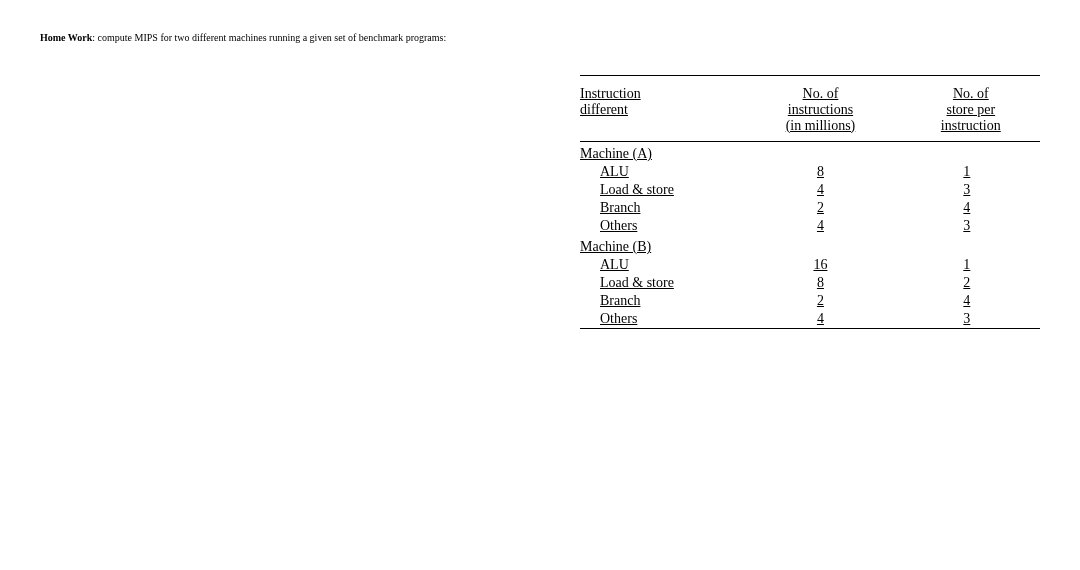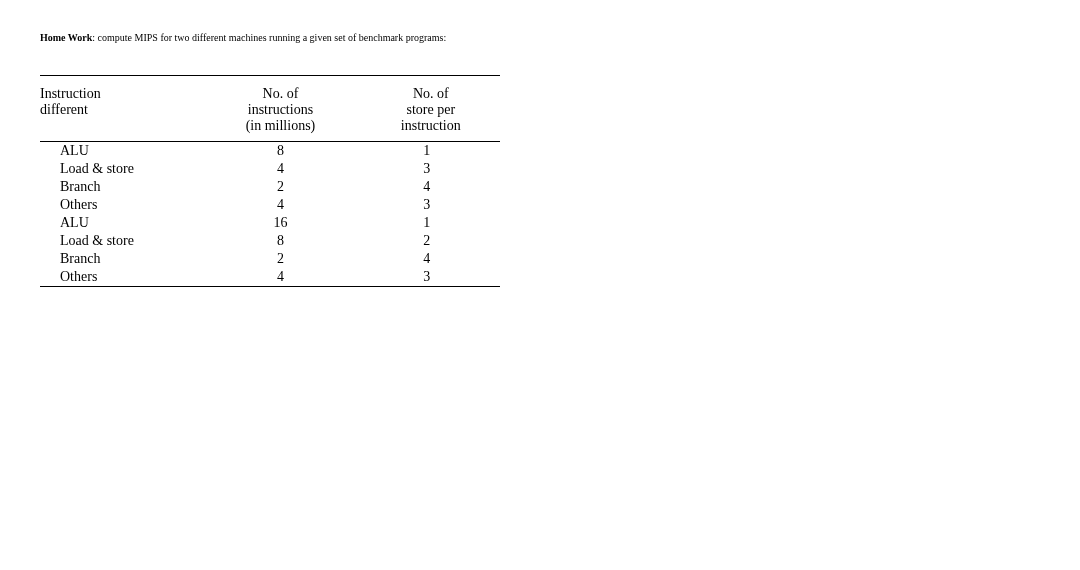--- a/index.html
+++ b/index.html
@@ -25,21 +25,22 @@
       margin-bottom: 30px;
       max-width: 960px;
     }
 
     .header-text strong {
       font-weight: bold;
     }
 
     .table-wrapper {
       display: flex;
-      justify-content: flex-start;
+      justify-content: flex-end;
+      text-decoration: underline;
     }
 
     table {
       border-collapse: collapse;
       font-size: 14px;
       min-width: 460px;
     }
 
     
     .top-border td {
@@ -139,20 +140,25 @@
         <span>instruction</span>
       </td>
     </tr>
 
     <tr class="header-separator">
       <td></td>
           <td></td>
           <td></td>
     </tr>
 
+    <tr class="data-row machine-label">
+      <td class="col-instruction">Machine (A)</td>
+      <td class="col-instructions num-col"></td>
+      <td class="col-cycles num-col"></td>
+    </tr>
 
     <tr class="data-row indent">
       <td class="col-instruction">ALU</td>
       <td class="col-instructions num-col">8</td>
       <td class="col-cycles num-col">1</td>
     </tr>
     <tr class="data-row indent">
       <td class="col-instruction">Load &amp; store</td>
       <td class="col-instructions num-col">4</td>
       <td class="col-cycles num-col">3</td>
@@ -161,20 +167,25 @@
       <td class="col-instruction">Branch</td>
       <td class="col-instructions num-col">2</td>
       <td class="col-cycles num-col">4</td>
     </tr>
     <tr class="data-row indent">
       <td class="col-instruction">Others</td>
       <td class="col-instructions num-col">4</td>
       <td class="col-cycles num-col">3</td>
     </tr>
 
+    <tr class="data-row machine-label">
+      <td class="col-instruction">Machine (B)</td>
+      <td class="col-instructions num-col"></td>
+      <td class="col-cycles num-col"></td>
+    </tr>
 
     <tr class="data-row indent">
       <td class="col-instruction">ALU</td>
       <td class="col-instructions num-col">16</td>
       <td class="col-cycles num-col">1</td>
     </tr>
     <tr class="data-row indent">
       <td class="col-instruction">Load &amp; store</td>
       <td class="col-instructions num-col">8</td>
       <td class="col-cycles num-col">2</td>

